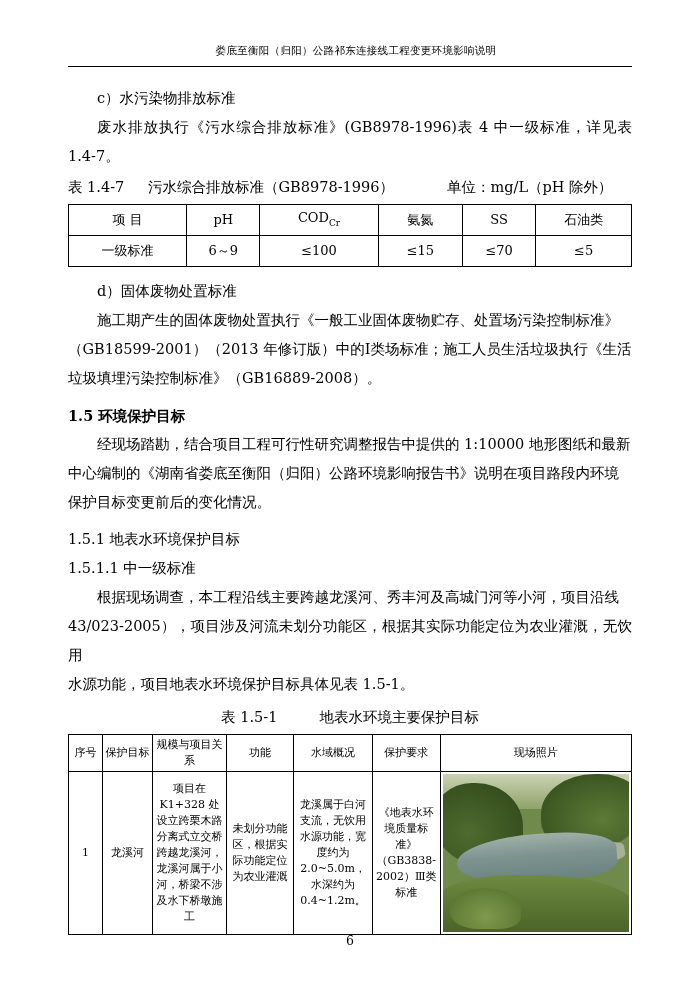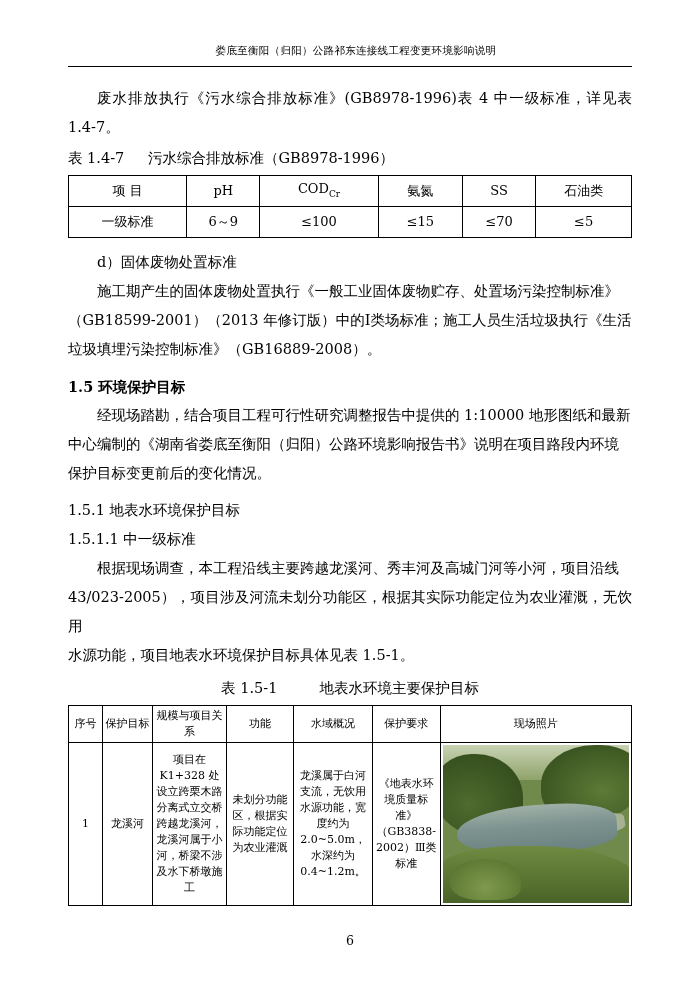--- a/index.html
+++ b/index.html
@@ -183,25 +183,27 @@
 </head>
 <body>
 
 <div class="page">
 
   <div class="header">娄底至衡阳（归阳）公路祁东连接线工程变更环境影响说明</div>
   <div class="header-rule"></div>
 
   <div class="content">
 
+    <p class="sec-heading indent2">c）水污染物排放标准</p>
     <p class="indent2">废水排放执行《污水综合排放标准》(GB8978-1996)表 4 中一级标准，详见表 1.4-7。</p>
 
     <div class="tbl-caption">
       <span class="c1 nowrap">表 1.4-7</span>
       <span class="c2 nowrap">污水综合排放标准（GB8978-1996）</span>
+      <span class="c3 nowrap">单位：mg/L（pH 除外）</span>
     </div>
 
     <table class="grid t147">
       <colgroup>
         <col style="width:21%">
         <col style="width:13%">
         <col style="width:21%">
         <col style="width:15%">
         <col style="width:13%">
         <col style="width:17%">

